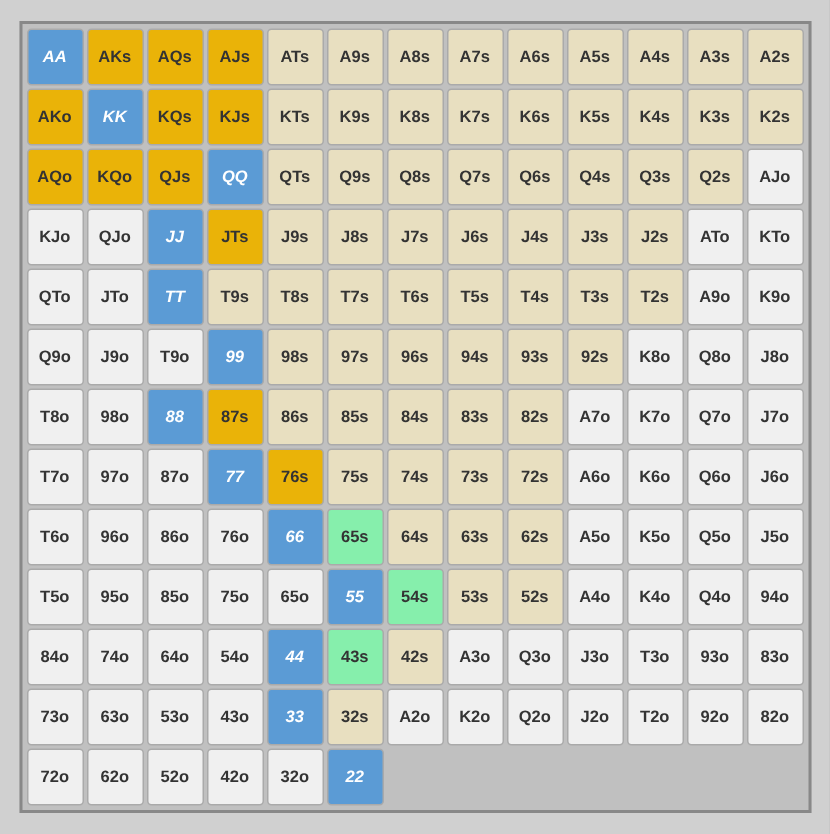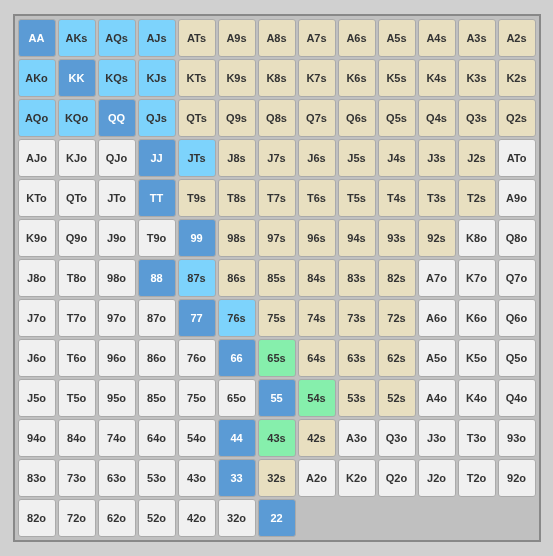--- a/index.html
+++ b/index.html
@@ -30,22 +30,22 @@
       display: flex;
       align-items: center;
       justify-content: center;
       font-size: 11px;
       font-weight: bold;
       border: 1px solid #aaa;
       border-radius: 3px;
       cursor: default;
       user-select: none;
     }
-    .blue-dark   { background: #5b9bd5; color: #fff; }
-    .blue-light  { background: #7dd3fc; color: #333; }
+    .blue-dark   { background: #5b9bd5; color: #fff; font-style: italic; }
+    .blue-light  { background: #eab308; color: #333; }
     .beige       { background: #e8dfc0; color: #333; }
     .white-grey  { background: #f0f0f0; color: #333; }
     .green-light { background: #86efac; color: #333; }
   </style>
 </head>
 <body>
 
 <div id="grid-container">
   <div class="grid" id="poker-grid">
   <div class="cell blue-dark">AA</div>
@@ -69,40 +69,39 @@
       <div class="cell beige">K9s</div>
       <div class="cell beige">K8s</div>
       <div class="cell beige">K7s</div>
       <div class="cell beige">K6s</div>
       <div class="cell beige">K5s</div>
       <div class="cell beige">K4s</div>
       <div class="cell beige">K3s</div>
       <div class="cell beige">K2s</div>
       <div class="cell blue-light">AQo</div>
       <div class="cell blue-light">KQo</div>
+      <div class="cell blue-light">QJs</div>
       <div class="cell blue-dark">QQ</div>
-      <div class="cell blue-light">QJs</div>
       <div class="cell beige">QTs</div>
       <div class="cell beige">Q9s</div>
       <div class="cell beige">Q8s</div>
       <div class="cell beige">Q7s</div>
       <div class="cell beige">Q6s</div>
-      <div class="cell beige">Q5s</div>
       <div class="cell beige">Q4s</div>
       <div class="cell beige">Q3s</div>
       <div class="cell beige">Q2s</div>
       <div class="cell white-grey">AJo</div>
       <div class="cell white-grey">KJo</div>
       <div class="cell white-grey">QJo</div>
       <div class="cell blue-dark">JJ</div>
       <div class="cell blue-light">JTs</div>
+      <div class="cell beige">J9s</div>
       <div class="cell beige">J8s</div>
       <div class="cell beige">J7s</div>
       <div class="cell beige">J6s</div>
-      <div class="cell beige">J5s</div>
       <div class="cell beige">J4s</div>
       <div class="cell beige">J3s</div>
       <div class="cell beige">J2s</div>
       <div class="cell white-grey">ATo</div>
       <div class="cell white-grey">KTo</div>
       <div class="cell white-grey">QTo</div>
       <div class="cell white-grey">JTo</div>
       <div class="cell blue-dark">TT</div>
       <div class="cell beige">T9s</div>
       <div class="cell beige">T8s</div>

